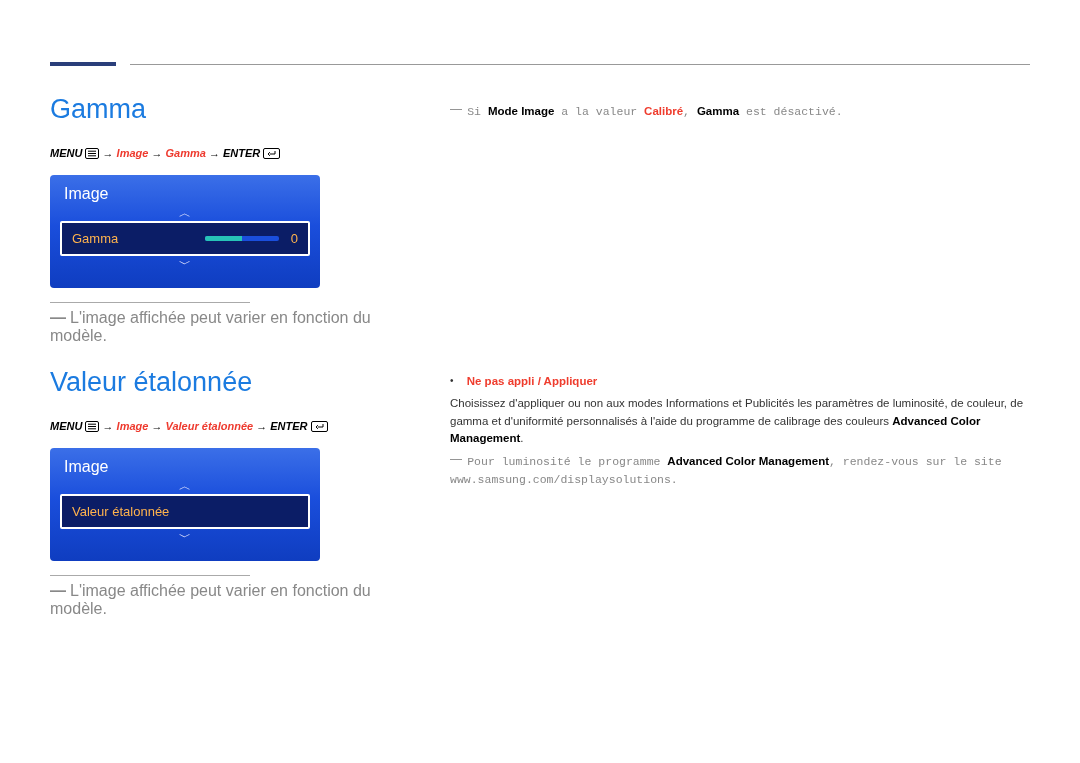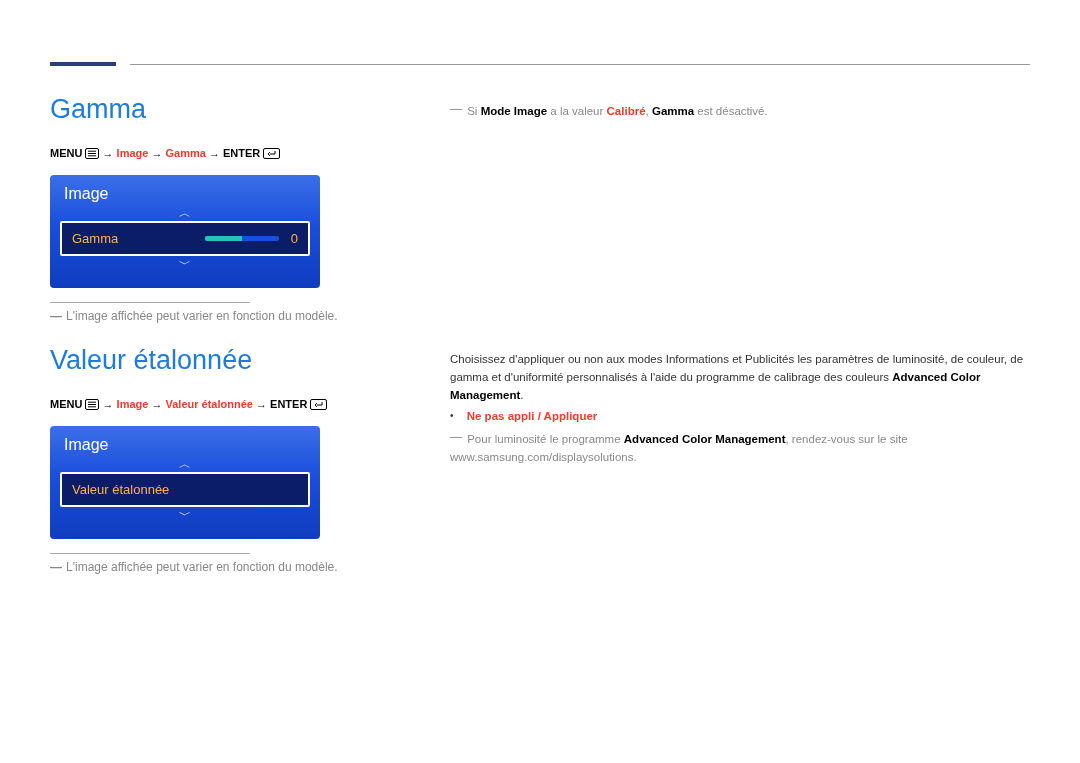--- a/index.html
+++ b/index.html
@@ -41,20 +41,21 @@
   }
   h1.section-title {
     color: #1b7be0;
     font-size: 27px;
     font-weight: 400;
     margin-bottom: 22px;
   }
   .breadcrumb {
     font-size: 11px;
     margin-bottom: 14px;
+    font-style: italic;
   }
   .breadcrumb .black { font-weight: 700; color: #000; }
   .breadcrumb .red { font-weight: 700; color: #ee3a2e; }
   .breadcrumb .icon {
     display: inline-block;
     vertical-align: -2px;
     font-size: 11px;
   }
   .osd {
     width: 270px;
@@ -104,28 +105,28 @@
     width: 50%;
     background: #27c3b7;
   }
   .osd-row .value { color: #ffb34d; font-size: 13px; }
   .thin-rule {
     width: 200px;
     border-top: 0.5px solid #aaa;
     margin: 14px 0 6px 0;
   }
   .footnote {
-    font-size: 12px;
+    font-size: 16px;
     color: #888;
   }
   .footnote .dash { font-weight: 700; margin-right: 4px; }
   .body-text { font-size: 11.5px; color: #333; margin: 4px 0; line-height: 1.55; }
   .body-text .black-bold { font-weight: 700; color: #000; margin-top: 48px; }
   .body-text .red-bold { font-weight: 700; color: #ef3c2d; }
-  .body-text .grey-italic { color: #888; }
+  .body-text .grey-italic { color: #888; font-family: Liberation Mono, monospace; }
   .note-line .leading { color: #888; font-size: 12px; margin-right: 2px; position: relative; top: -2px; }
   .bullet-line::before { content: "\2022"; margin-right: 10px; font-size: 10px; position: relative; top: -1px; }
   .section-block { clear: both; padding-top: 22px; }
   .section2-right { margin-left: 400px; padding-top: 2px; }
   .osd-row.noval { }
   .clearfix::after { content: ""; display: table; clear: both; }
   
   .icon-menu, .icon-enter { display:inline-block; vertical-align:-3px; }
 </style>
 </head>
@@ -229,25 +230,25 @@
         <div class="osd-arrow">﹀</div>
       </div>
 
       <div class="thin-rule"></div>
       <div class="footnote">
         <span class="dash">―</span><span>L'image affichée peut varier en fonction du modèle.</span>
       </div>
     </div>
 
     <div class="section2-right">
+      <p class="body-text bullet-line">
+        <span class="red-bold">Ne pas appli / Appliquer</span>
+      </p>
       <p class="body-text">
         <span>Choisissez d'appliquer ou non aux modes Informations et Publicités les paramètres de luminosité, de couleur, de gamma et d'uniformité personnalisés à l'aide du programme de calibrage des couleurs </span><span class="black-bold">Advanced Color Management</span><span>.</span>
-      </p>
-      <p class="body-text bullet-line">
-        <span class="red-bold">Ne pas appli / Appliquer</span>
       </p>
       <p class="body-text note-line">
         <span class="leading">―</span>
         <span class="grey-italic">Pour luminosité le programme </span><span class="black-bold">Advanced Color Management</span><span class="grey-italic">, rendez-vous sur le site www.samsung.com/displaysolutions.</span>
       </p>
     </div>
   </div>
 
 </div>
 

